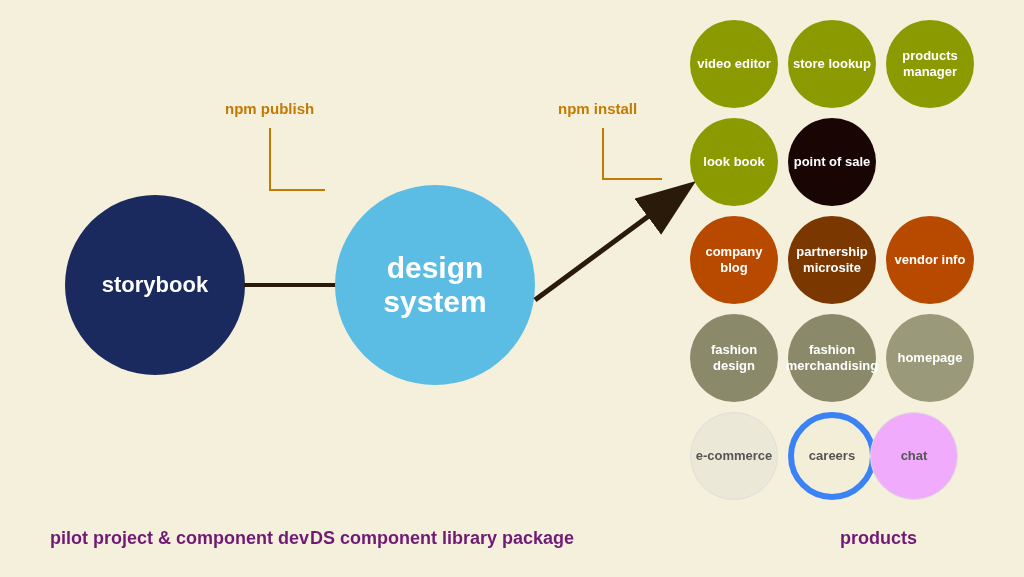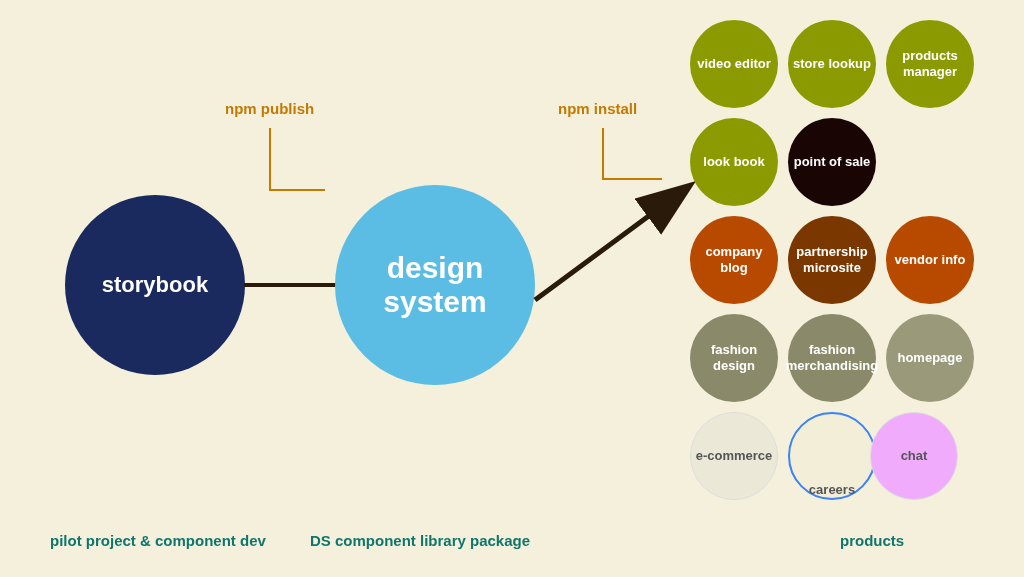--- a/index.html
+++ b/index.html
@@ -9,23 +9,23 @@
       background-color: #f5f0dc;
       font-family: Arial, sans-serif;
       overflow: hidden;
       position: relative;
     }
 
     
     .bottom-label {
       position: absolute;
       bottom: 28px;
-      font-size: 15px;
+      font-size: 18px;
       font-weight: bold;
-      color: #0f766e;
+      color: #701a75;
     }
 
     
     .npm-label {
       position: absolute;
       font-size: 15px;
       font-weight: bold;
       color: #c47a00;
       text-align: center;
     }
@@ -132,21 +132,21 @@
   <div class="product-circle" style="left:98px; top:294px; width:88px; height:88px; background:#8a8a6a; position:absolute;">
     <span>fashion merchandising</span>
   </div>
   <div class="product-circle" style="left:196px; top:294px; width:88px; height:88px; background:#9a9a7a; position:absolute;">
     <span>homepage</span>
   </div>
 
   <div class="product-circle" style="left:0px; top:392px; width:88px; height:88px; background:#ece8d8; position:absolute; color:#555; border: 1px solid #ddd;">
     <span>e-commerce</span>
   </div>
-  <div class="product-circle" style="left:98px; top:392px; width:88px; height:88px; background:#f2eed8; position:absolute; color:#555; border: 2px solid #3b82f6; align-items: flex-end;">
+  <div class="product-circle" style="left:98px; top:392px; width:88px; height:88px; background:#f2eed8; position:absolute; color:#555; border: 6px solid #3b82f6;">
     <span>careers</span>
   </div>
   <div class="product-circle" style="left:180px; top:392px; width:88px; height:88px; background:#f0abfc; position:absolute; color:#555; border: 1px solid #ddd;">
     <span>chat</span>
   </div>
 
 </div>
 
 <div class="bottom-label" style="left:50px; bottom:28px;">pilot project &amp; component dev</div>
 <div class="bottom-label" style="left:310px; bottom:28px;">DS component library package</div>

